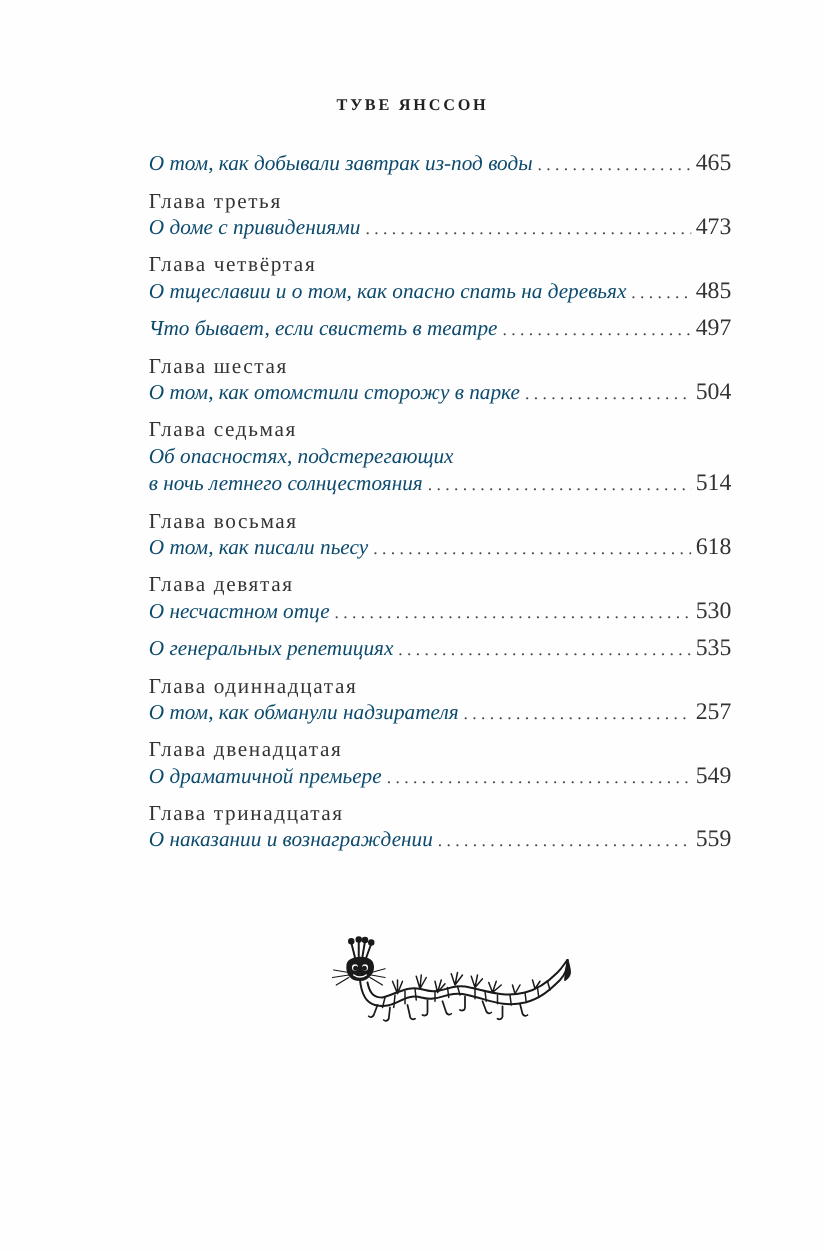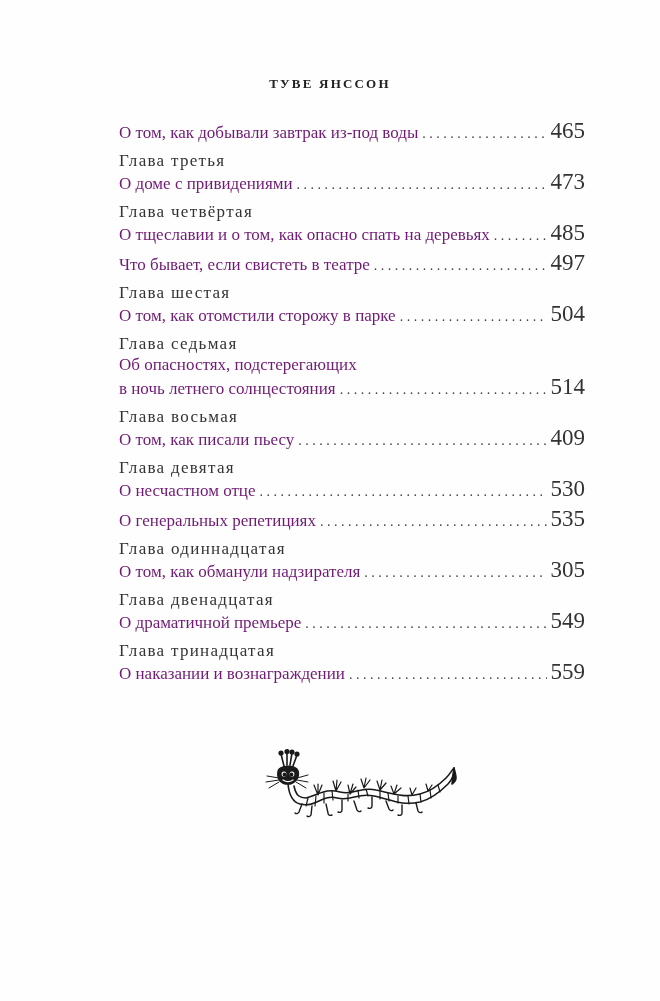--- a/index.html
+++ b/index.html
@@ -9,24 +9,24 @@
     position: absolute; left: 0; width: 660px; top: 76px; text-align: center;
     font-family: "Liberation Serif", serif; font-weight: bold; font-size: 13px; letter-spacing: 2.2px; color: #222;
   }
   .toc { position: absolute; left: 119px; width: 466px; top: 120px; }
   .entry { margin: 0 0 8px 0; }
   .chapter {
     font-family: "Liberation Serif", serif; font-size: 17px; letter-spacing: 1.3px; color: #333;
     line-height: 21px; height: 21px; white-space: nowrap;
   }
   .line { display: flex; align-items: baseline; font-family: "Liberation Serif", serif; font-size: 17px; line-height: 22px; height: 22px; white-space: nowrap; }
-  .title { color: #701a75; text-align: center; }
+  .title { font-style: italic; color: #0c4a6e; text-align: center; }
   .leader { flex: 1; overflow: hidden; margin: 0 4px 0 4px; color: #444; letter-spacing: 3.1px; font-size: 14px; }
   .leader::before { content: ". . . . . . . . . . . . . . . . . . . . . . . . . . . . . . . . . . . . . . . . . . . . . . . . . . . . . . . . . . . . . . . . . . . . . . . . . . . . . . . . . . . . . . . . . . . . . . . . . . . . . . . . . . . . . . . . . . . . . . . . . . . . . . . . . ."; white-space: nowrap; letter-spacing: 0; }
-  .pg { color: #333; font-size: 23px; }
+  .pg { color: #333; font-size: 19px; }
   .drawing { position: absolute; left: 262px; top: 748px; width: 200px; height: 82px; }
 </style>
 </head>
 <body>
 
 <div class="page">
   <div class="running-head">ТУВЕ ЯНССОН</div>
 
   <div class="toc">
 
@@ -83,21 +83,21 @@
         <span class="leader"></span>
         <span class="pg">514</span>
       </div>
     </div>
 
     <div class="entry">
       <div class="chapter">Глава восьмая</div>
       <div class="line">
         <span class="title">О том, как писали пьесу</span>
         <span class="leader"></span>
-        <span class="pg">409</span>
+        <span class="pg">618</span>
       </div>
     </div>
 
     <div class="entry">
       <div class="chapter">Глава девятая</div>
       <div class="line">
         <span class="title">О несчастном отце</span>
         <span class="leader"></span>
         <span class="pg">530</span>
       </div>
@@ -109,21 +109,21 @@
         <span class="leader"></span>
         <span class="pg">535</span>
       </div>
     </div>
 
     <div class="entry">
       <div class="chapter">Глава одиннадцатая</div>
       <div class="line">
         <span class="title">О том, как обманули надзирателя</span>
         <span class="leader"></span>
-        <span class="pg">305</span>
+        <span class="pg">257</span>
       </div>
     </div>
 
     <div class="entry">
       <div class="chapter">Глава двенадцатая</div>
       <div class="line">
         <span class="title">О драматичной премьере</span>
         <span class="leader"></span>
         <span class="pg">549</span>
       </div>

